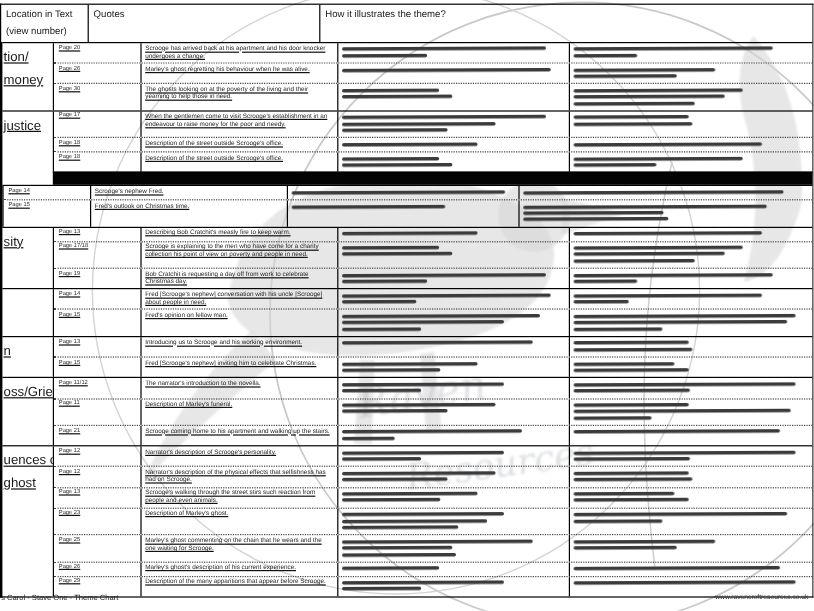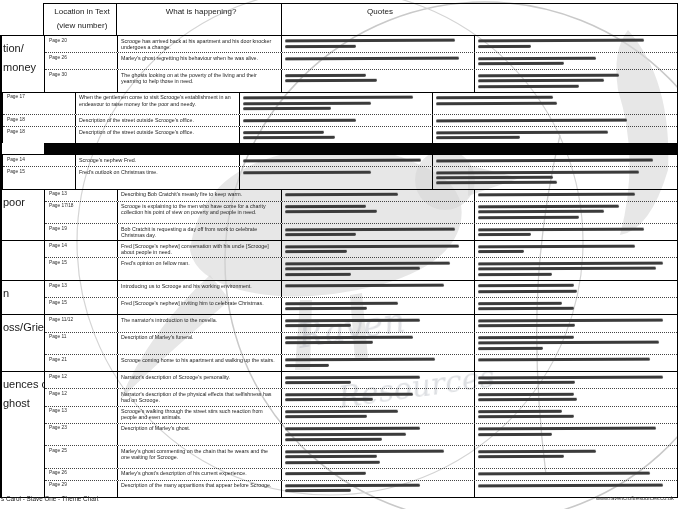--- a/index.html
+++ b/index.html
@@ -13,44 +13,42 @@
   }
   #watermark {
     position: absolute; left: 0; top: 0; width: 678px; height: 509px;
     z-index: 0; pointer-events: none;
   }
   #sheet {
     position: absolute; left: 0; top: 3px; width: 678px; z-index: 1;
   }
   
   #thead {
-    margin-left: 43px;
     display: flex;
     height: 32px;
     border-top: 1px solid #000;
     border-left: 1px solid #000;
     border-right: 1px solid #000;
     background: transparent;
-    text-align: center;
   }
   .hcell {
     font-size: 8px; line-height: 9px; padding: 3px 0 0 4px; color: #1a1a1a;
   }
   .hc-loc { width: 72px; }
   .hc-hap { width: 165px; border-left: 1px solid #000; }
   .hc-quo { width: 193px; border-left: 1px solid #000; }
   .hc-how { flex: 1; border-left: 1px solid #000; }
   .hc-loc div { margin-bottom: 5px; }
   
   #tbody {
     border-left: 2px solid #000;
     border-right: 1px solid #000;
     border-bottom: 1px solid #000;
   }
-  .group { display: flex; border-top: 1px solid #000; }
+  .group { display: flex; border-top: 1px solid #000; text-decoration: underline; }
   .theme-cell {
     width: 42px; flex: 0 0 42px; padding: 3px 0 0 1px;
     font-size: 11px; line-height: 19px; color: #1a1a1a;
     overflow: hidden; white-space: nowrap;
   }
   .rows { flex: 1; border-left: 1px solid #000; display: flex; flex-direction: column; }
   .row { display: flex; }
   .row + .row { border-top: 1px dotted #444; }
   .c-loc {
     width: 72px; flex: 0 0 72px; padding: 1.5px 2px 0 4px;
@@ -102,22 +100,22 @@
   <text x="300" y="348" transform="rotate(-9 300 348)" font-family="DejaVu Serif, serif" font-style="italic" font-size="34" fill="#8f94a0" fill-opacity="0.28" filter="url(#wblur)">Raven</text>
   <text x="340" y="408" transform="rotate(-8 340 408)" font-family="DejaVu Serif, serif" font-style="italic" font-size="30" fill="#8f94a0" fill-opacity="0.30" filter="url(#wblur)">Resources</text>
 </svg>
 
 <div id="sheet">
   <div id="thead">
     <div class="hcell hc-loc">
       <div>Location in Text</div>
       <div>(view number)</div>
     </div>
-    <div class="hcell hc-hap">What is happening?</div>
     <div class="hcell hc-quo">Quotes</div>
+    <div class="hcell hc-how">How it illustrates the theme?</div>
   </div>
   <div id="tbody">
       <div class="group">
         <div class="theme-cell">
           <div>tion/</div>
           <div>money</div>
         </div>
         <div class="rows">
           <div class="row" style="min-height: 15px;">
             <div class="c-loc">Page 20</div>
@@ -151,20 +149,23 @@
             </div>
             <div class="c-how">
               <div class="rl" style="width: 74%;"></div>
               <div class="rl" style="width: 66%;"></div>
               <div class="rl" style="width: 53%;"></div>
             </div>
           </div>
         </div>
       </div>
       <div class="group">
+        <div class="theme-cell">
+          <div>justice</div>
+        </div>
         <div class="rows">
           <div class="row" style="min-height: 21px;">
             <div class="c-loc">Page 17</div>
             <div class="c-hap">When the gentlemen come to visit Scrooge's establishment in an endeavour to raise money for the poor and needy.</div>
             <div class="c-quo">
               <div class="rl" style="width: 93%;"></div>
               <div class="rl" style="width: 70%;"></div>
               <div class="rl" style="width: 48%;"></div>
             </div>
             <div class="c-how">
@@ -218,21 +219,21 @@
             <div class="c-how">
               <div class="rl" style="width: 87%;"></div>
               <div class="rl" style="width: 50%;"></div>
               <div class="rl" style="width: 52%;"></div>
             </div>
           </div>
         </div>
       </div>
       <div class="group">
         <div class="theme-cell">
-          <div>poor</div>
+          <div>sity</div>
         </div>
         <div class="rows">
           <div class="row" style="min-height: 8px;">
             <div class="c-loc">Page 13</div>
             <div class="c-hap">Describing Bob Cratchit's measly fire to keep warm.</div>
             <div class="c-quo">
               <div class="rl" style="width: 62%;"></div>
             </div>
             <div class="c-how">
               <div class="rl" style="width: 82%;"></div>

